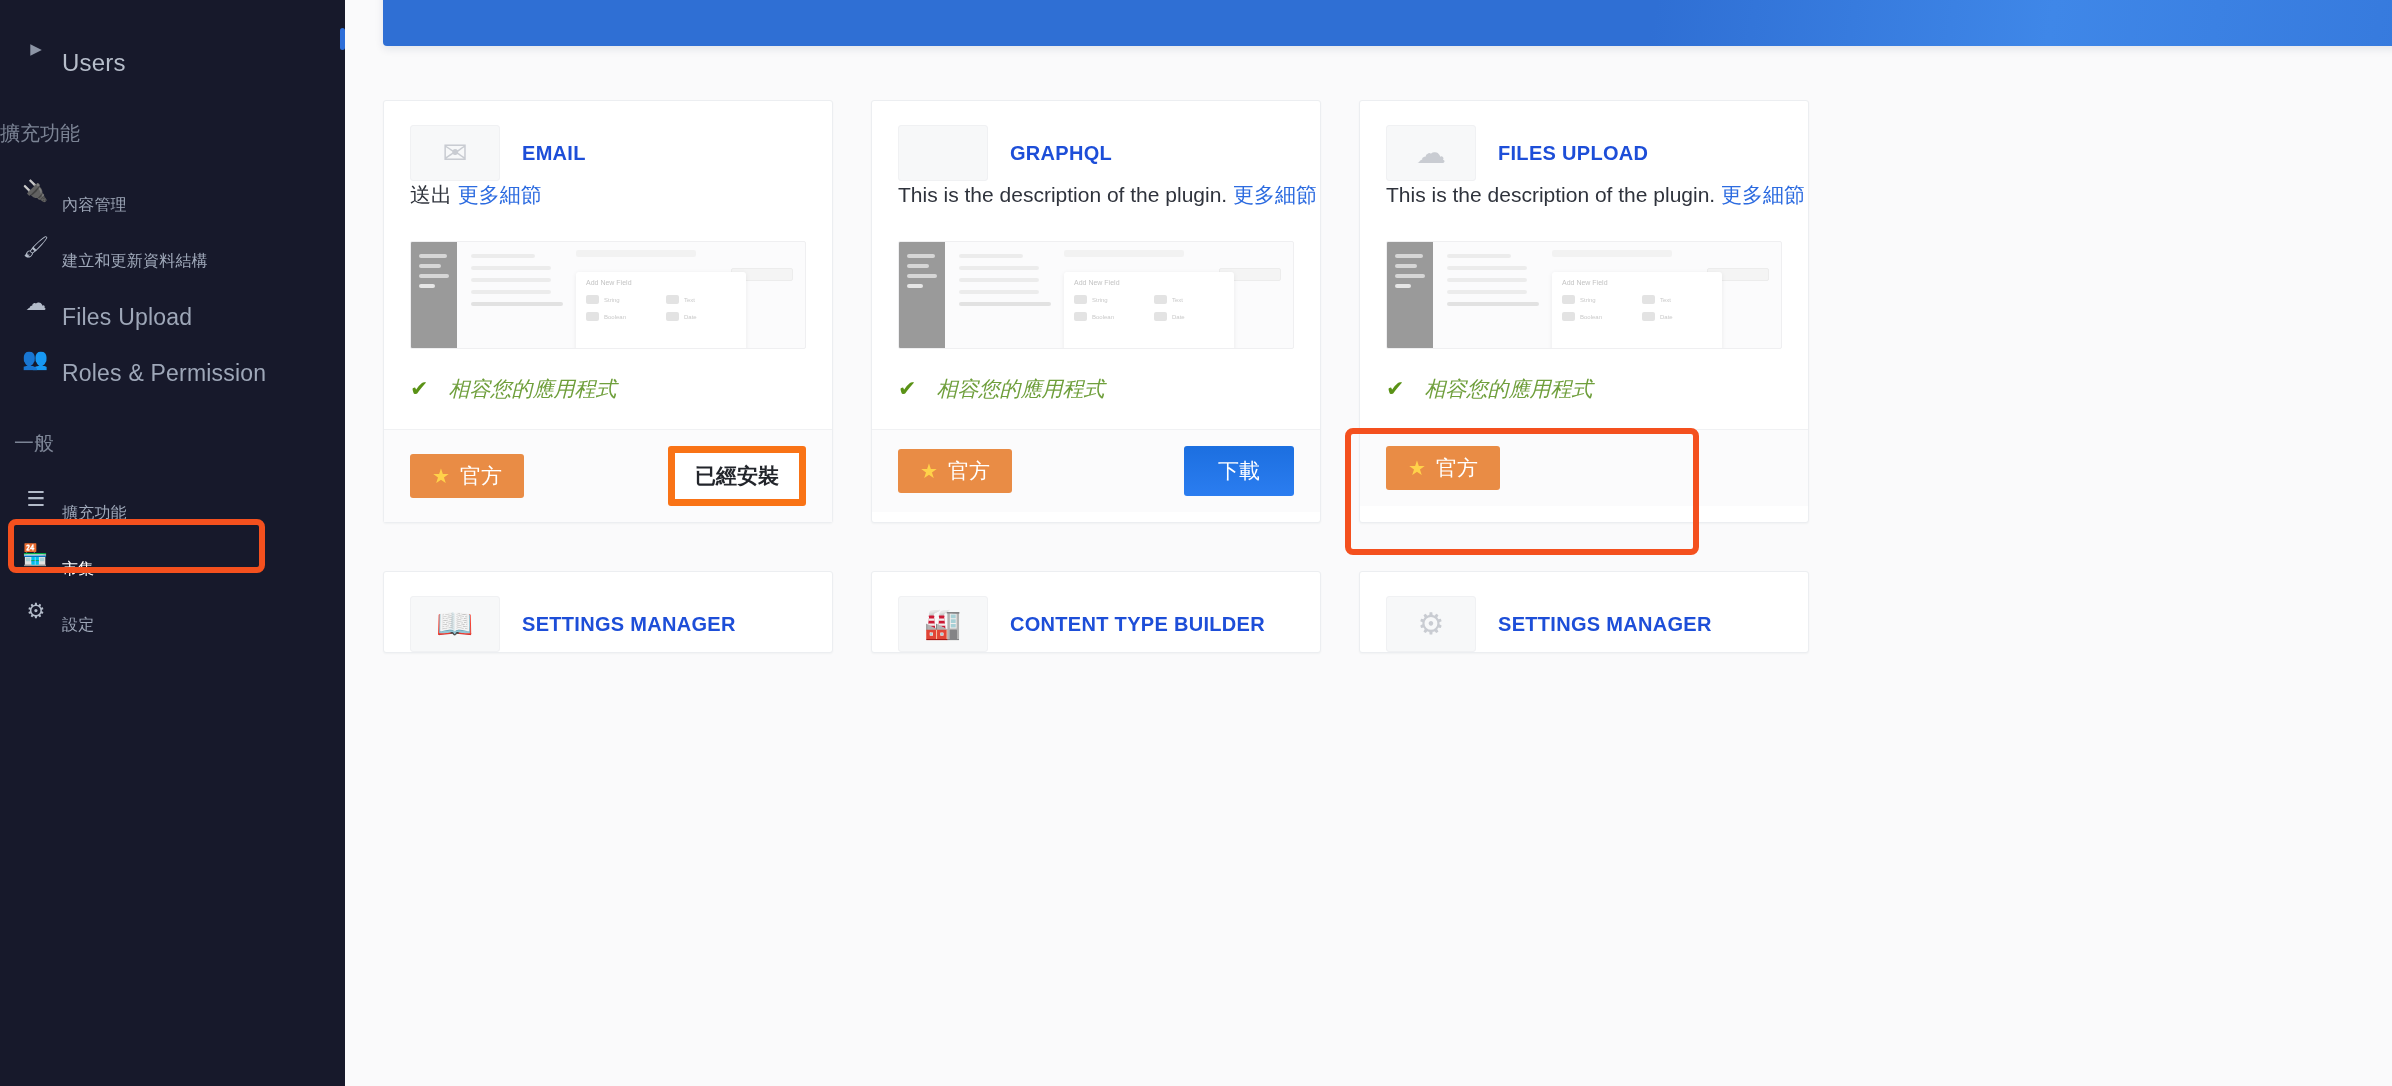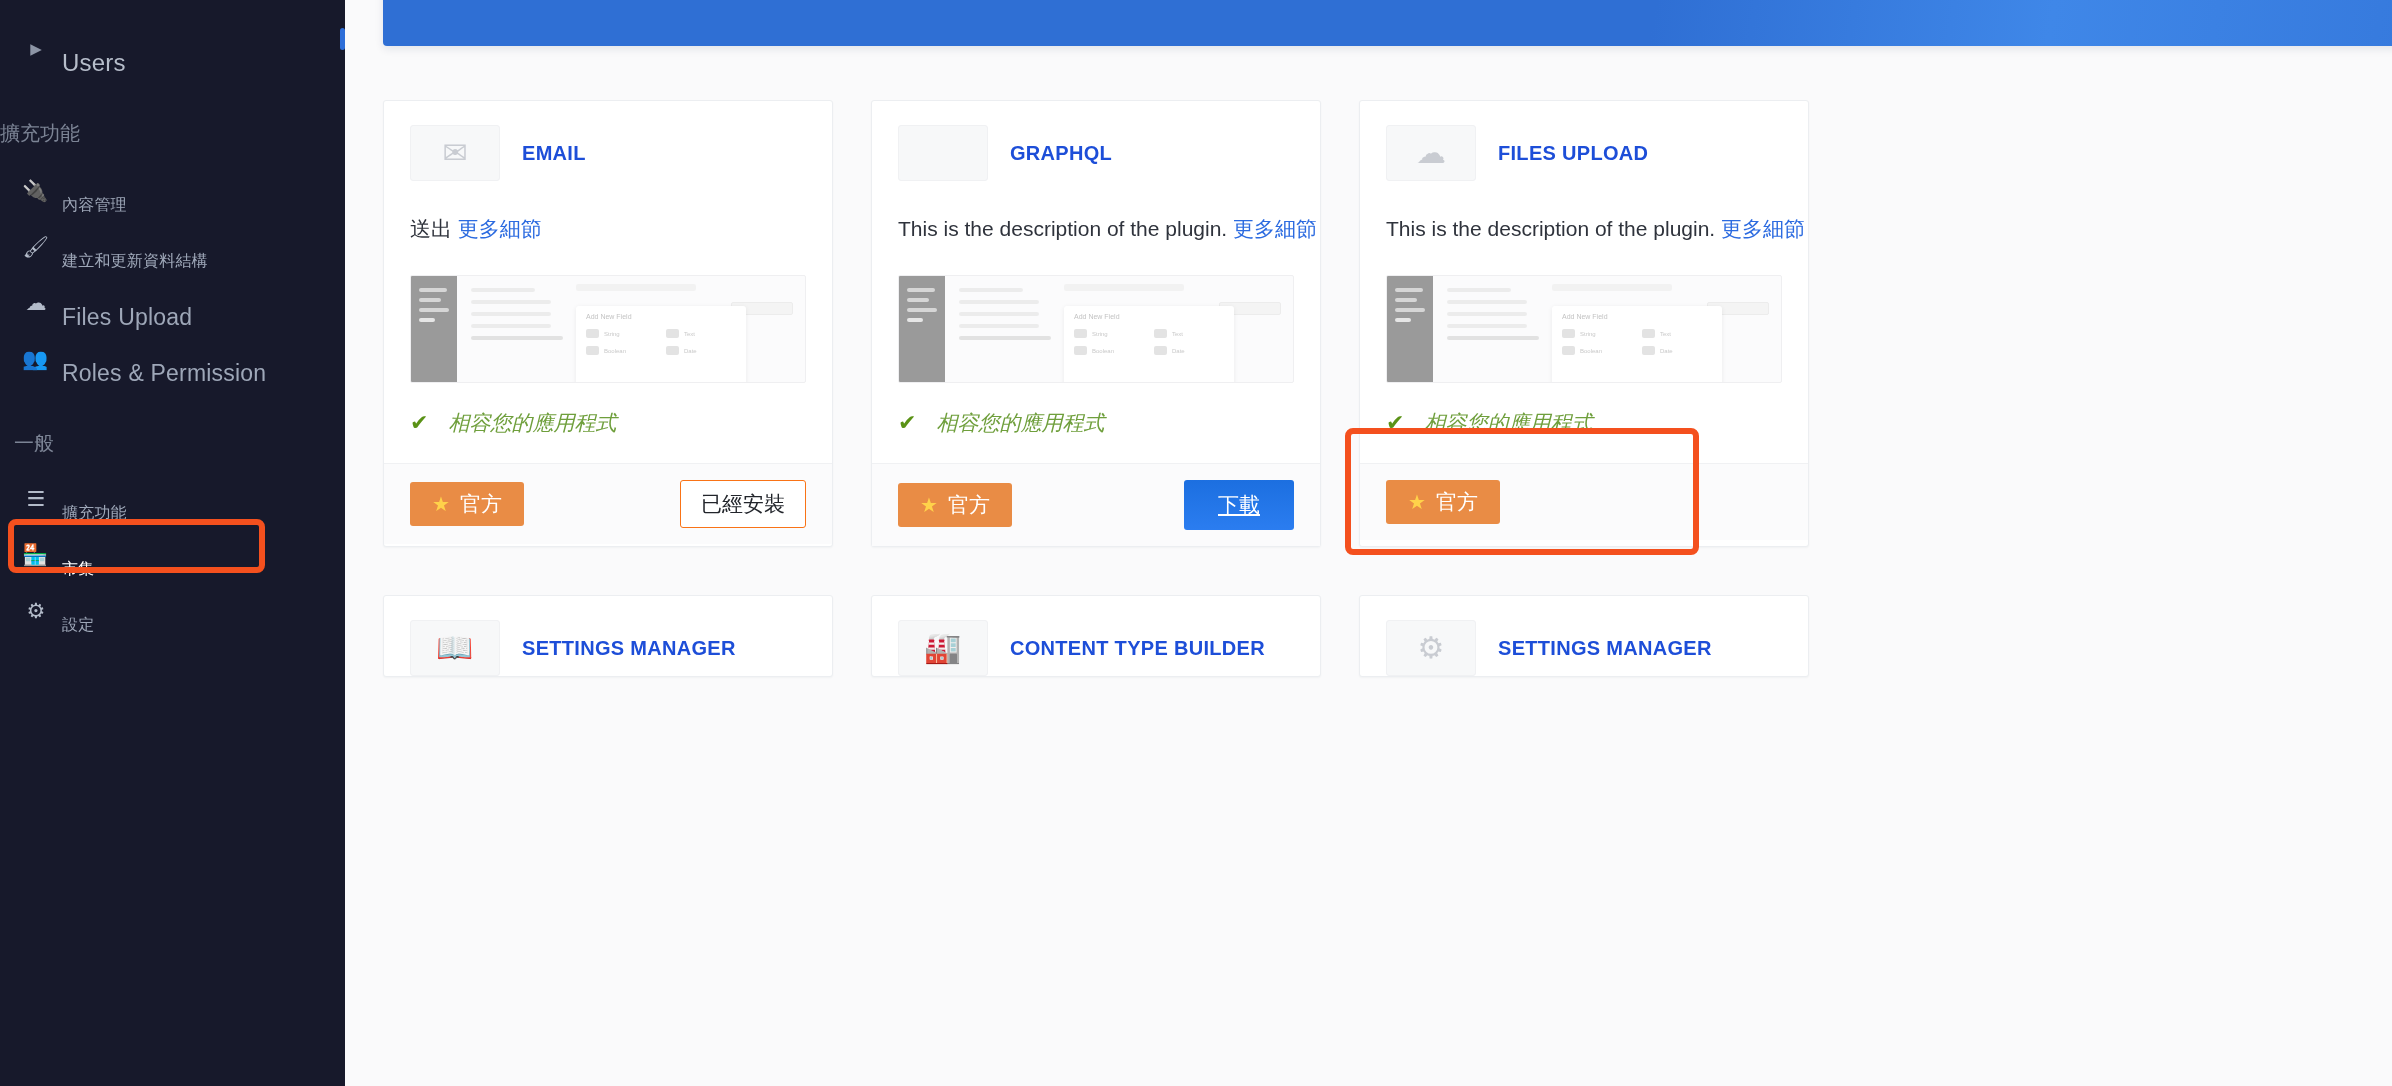--- a/index.html
+++ b/index.html
@@ -118,21 +118,20 @@
     display: flex; align-items: center; justify-content: center;
     font-size: 30px; line-height: 1;
     color: #c9ccd2;
   }
   .card-title {
     font-size: 20px; font-weight: bold; color: #1d4ed8;
     letter-spacing: .3px; white-space: nowrap;
   }
 
   .card-desc {
-    margin-top: 34px;
     font-size: 21px; color: #2f333c; line-height: 1.35;
     white-space: nowrap;
   }
   .card-desc .more { color: #2c6be0; }
 
   .shot {
     margin: 32px 0 0 0;
     height: 108px;
     background: #fbfbfc;
     border: 1px solid #efeff1;
@@ -179,31 +178,31 @@
   .badge-official {
     background: #e98c45; color: #ffffff;
     font-size: 21px;
     padding: 8px 22px;
     border-radius: 3px;
     display: inline-flex; align-items: center; gap: 10px;
     white-space: nowrap;
   }
   .badge-official .star { color: #ffd24a; font-size: 20px; }
   .btn-installed {
-    background: #ffffff; border: 1px solid #f97316;
+    background: #ffffff; border: 7px solid #f97316;
     color: #22252b; font-size: 21px;
     padding: 9px 20px; border-radius: 3px;
     white-space: nowrap;
+    font-weight: bold;
   }
   .btn-download {
     background: linear-gradient(180deg,#1c6fe0,#2b7df0);
     border: none; color: #ffffff; font-size: 21px;
     padding: 11px 34px; border-radius: 3px;
     white-space: nowrap;
-    text-decoration: underline;
   }
 </style>
 </head>
 <body>
 
 <div class="app">
 
   <div class="sidebar">
 
     <div class="nav-row users-row">

